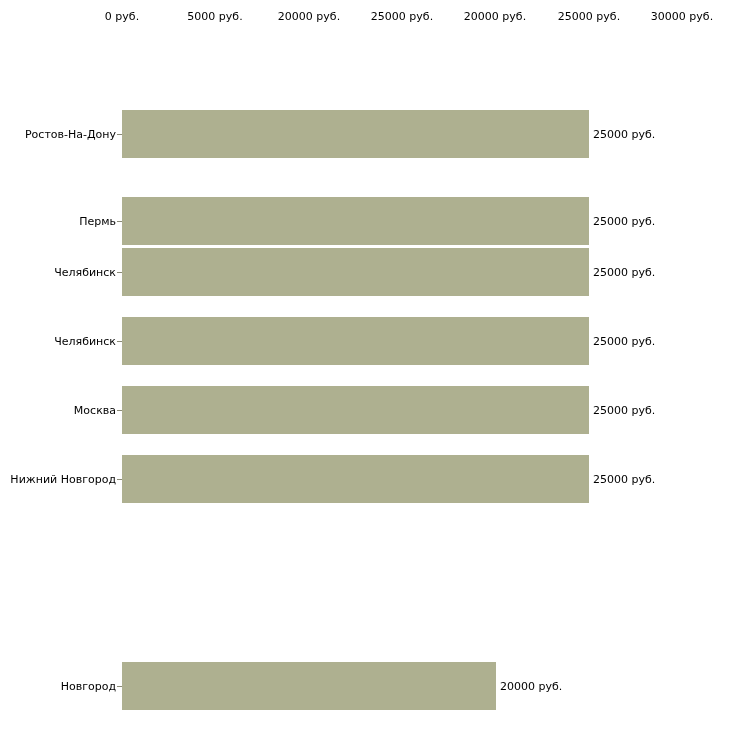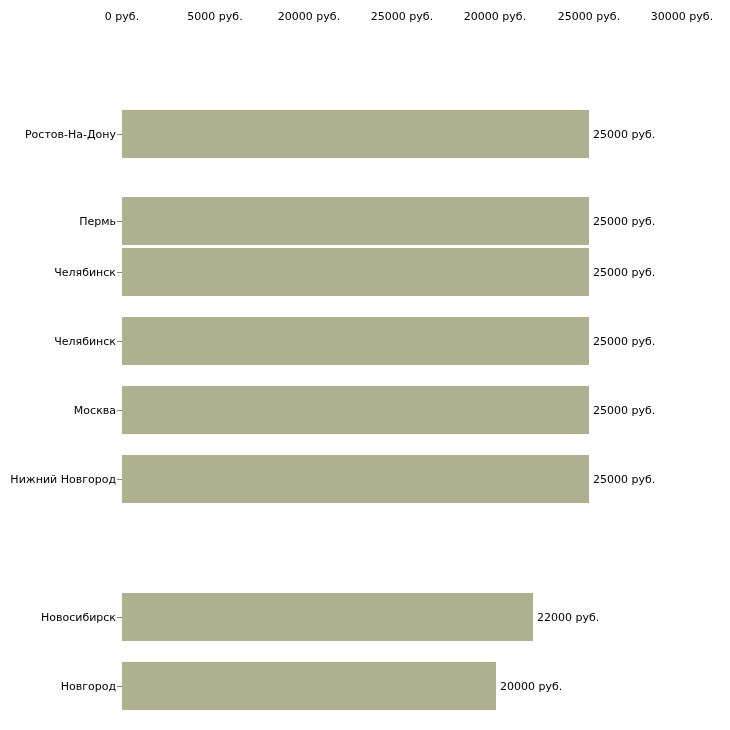--- a/index.html
+++ b/index.html
@@ -136,26 +136,20 @@
     </div>
 
     <div class="row" style="top:414px">
       <span class="cat-label">Нижний Новгород</span>
       <span class="tickmark"></span>
       <div class="bar" style="width:467px"></div>
       <span class="bar-value" style="left:593px">25000 руб.</span>
     </div>
 
 
-    <div class="row" style="top:552px">
-      <span class="cat-label">Новосибирск</span>
-      <span class="tickmark"></span>
-      <div class="bar" style="width:411px"></div>
-      <span class="bar-value" style="left:537px">22000 руб.</span>
-    </div>
 
     <div class="row" style="top:621px">
       <span class="cat-label">Новгород</span>
       <span class="tickmark"></span>
       <div class="bar" style="width:374px"></div>
       <span class="bar-value" style="left:500px">20000 руб.</span>
     </div>
 
   </div>
 </div>

